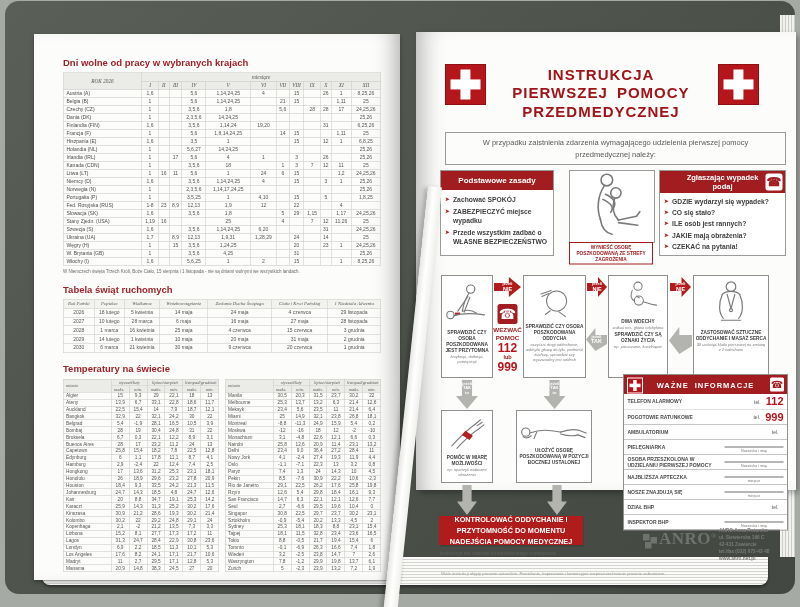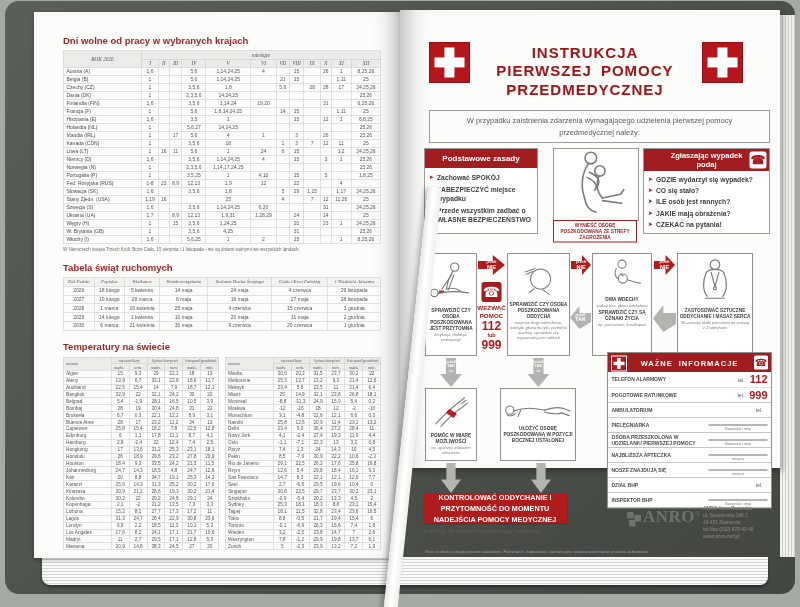--- a/index.html
+++ b/index.html
@@ -5,24 +5,24 @@
   html,body{margin:0;padding:0;}
   body{width:800px;height:607px;font-family:"Liberation Sans",sans-serif;}
   #scene{position:relative;width:800px;height:607px;overflow:hidden;background:#a6aaa5;}
   .cover{position:absolute;left:5px;top:1px;right:5px;bottom:13px;border-radius:14px;
          background:linear-gradient(135deg,#5a5f57,#4a4f48 60%,#424741);}
   .stack-bottom{position:absolute;left:42px;right:32px;top:557px;height:28px;border-radius:0 0 8px 8px;
          background:repeating-linear-gradient(to bottom,#fafaf8 0 2px,#d3d3cf 2px 3px);
          box-shadow:0 2px 3px rgba(0,0,0,.4);}
   .stack-right{position:absolute;left:780px;width:15px;top:15px;height:542px;
          background:repeating-linear-gradient(to right,#f1f1ee 0 2px,#ccccc8 2px 3px);}
-  .page{position:absolute;background:#fcfcfa;}
+  .page{position:absolute;background:#fcfcfa;margin-top:22px;}
   #page-left{left:34px;top:12px;width:366px;height:546px;
          box-shadow:inset -20px 0 24px -18px rgba(0,0,0,.38),0 2px 4px rgba(0,0,0,.3);}
-  #page-right{left:400px;top:10px;width:380px;height:458px;
+  #page-right{left:416px;top:10px;width:380px;height:458px;
          box-shadow:inset 22px 0 26px -18px rgba(0,0,0,.32),3px 3px 6px rgba(0,0,0,.3);}
   .inner{position:absolute;left:0;top:0;transform:scale(.5);transform-origin:0 0;}
   #pl-inner{width:732px;height:1092px;}
   #pr-inner{width:760px;height:1096px;}
 
   
   .lp{padding:46px 0 0 58px;}
   .lp-h{font-size:19px;font-weight:bold;color:#9e2227;margin:0 0 9px 0;}
   table{border-collapse:collapse;}
   .t-hol{width:636px;table-layout:auto;}

